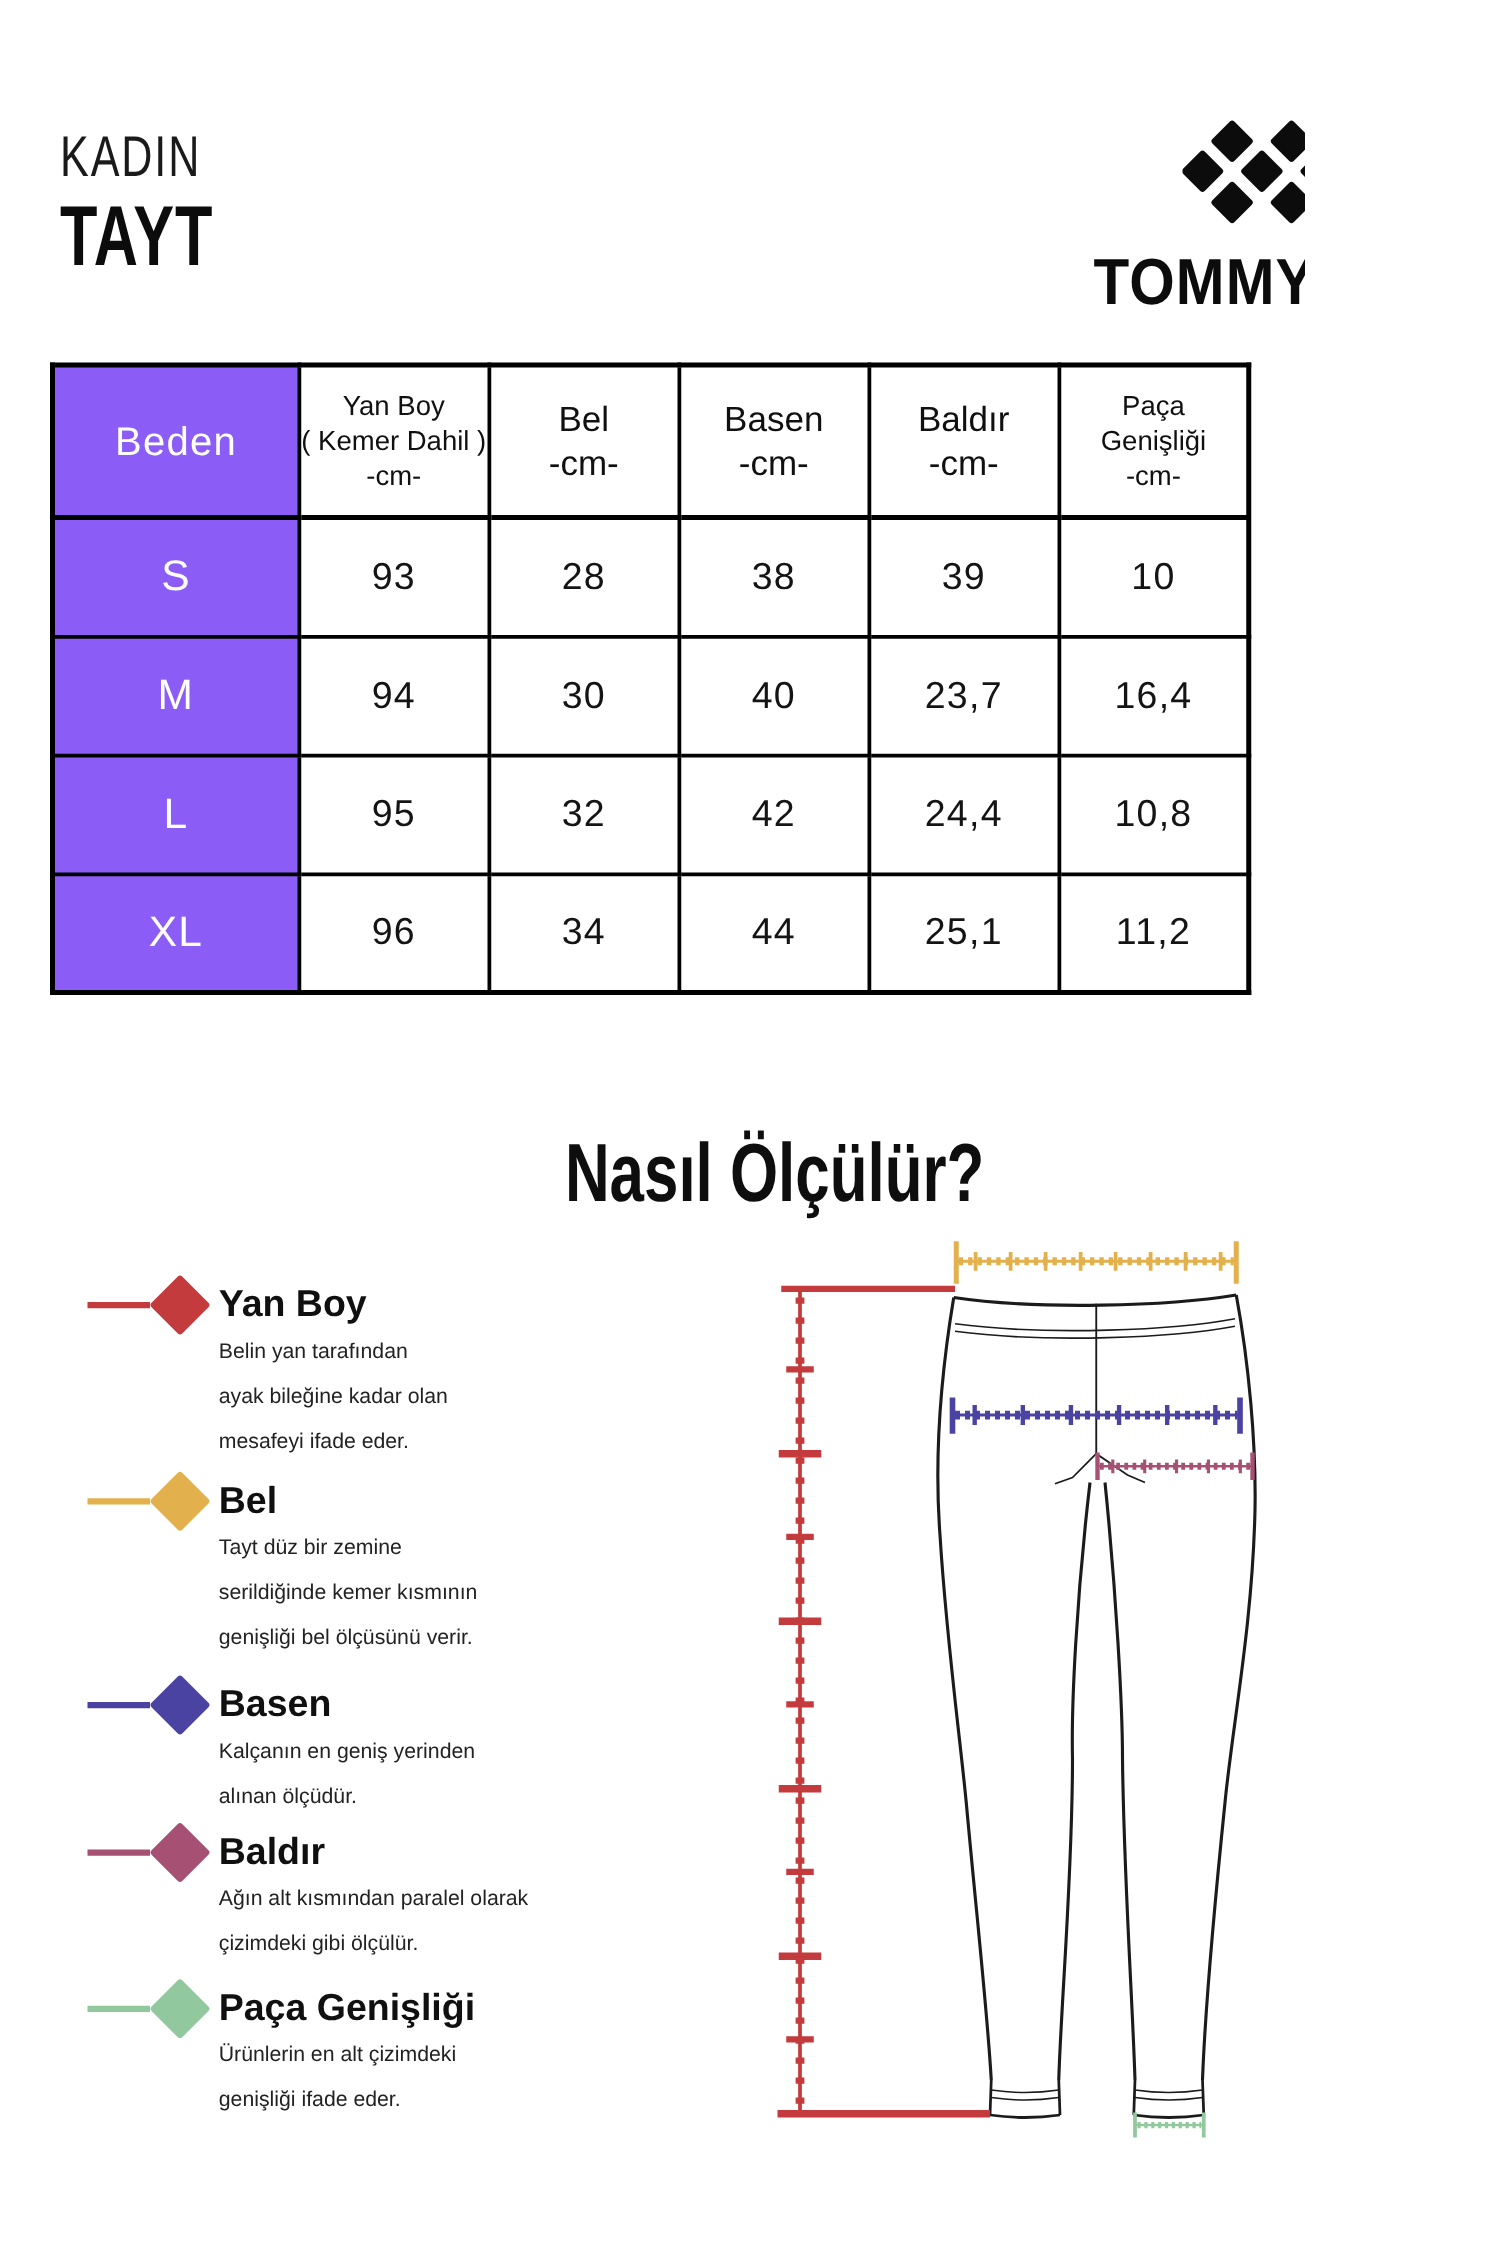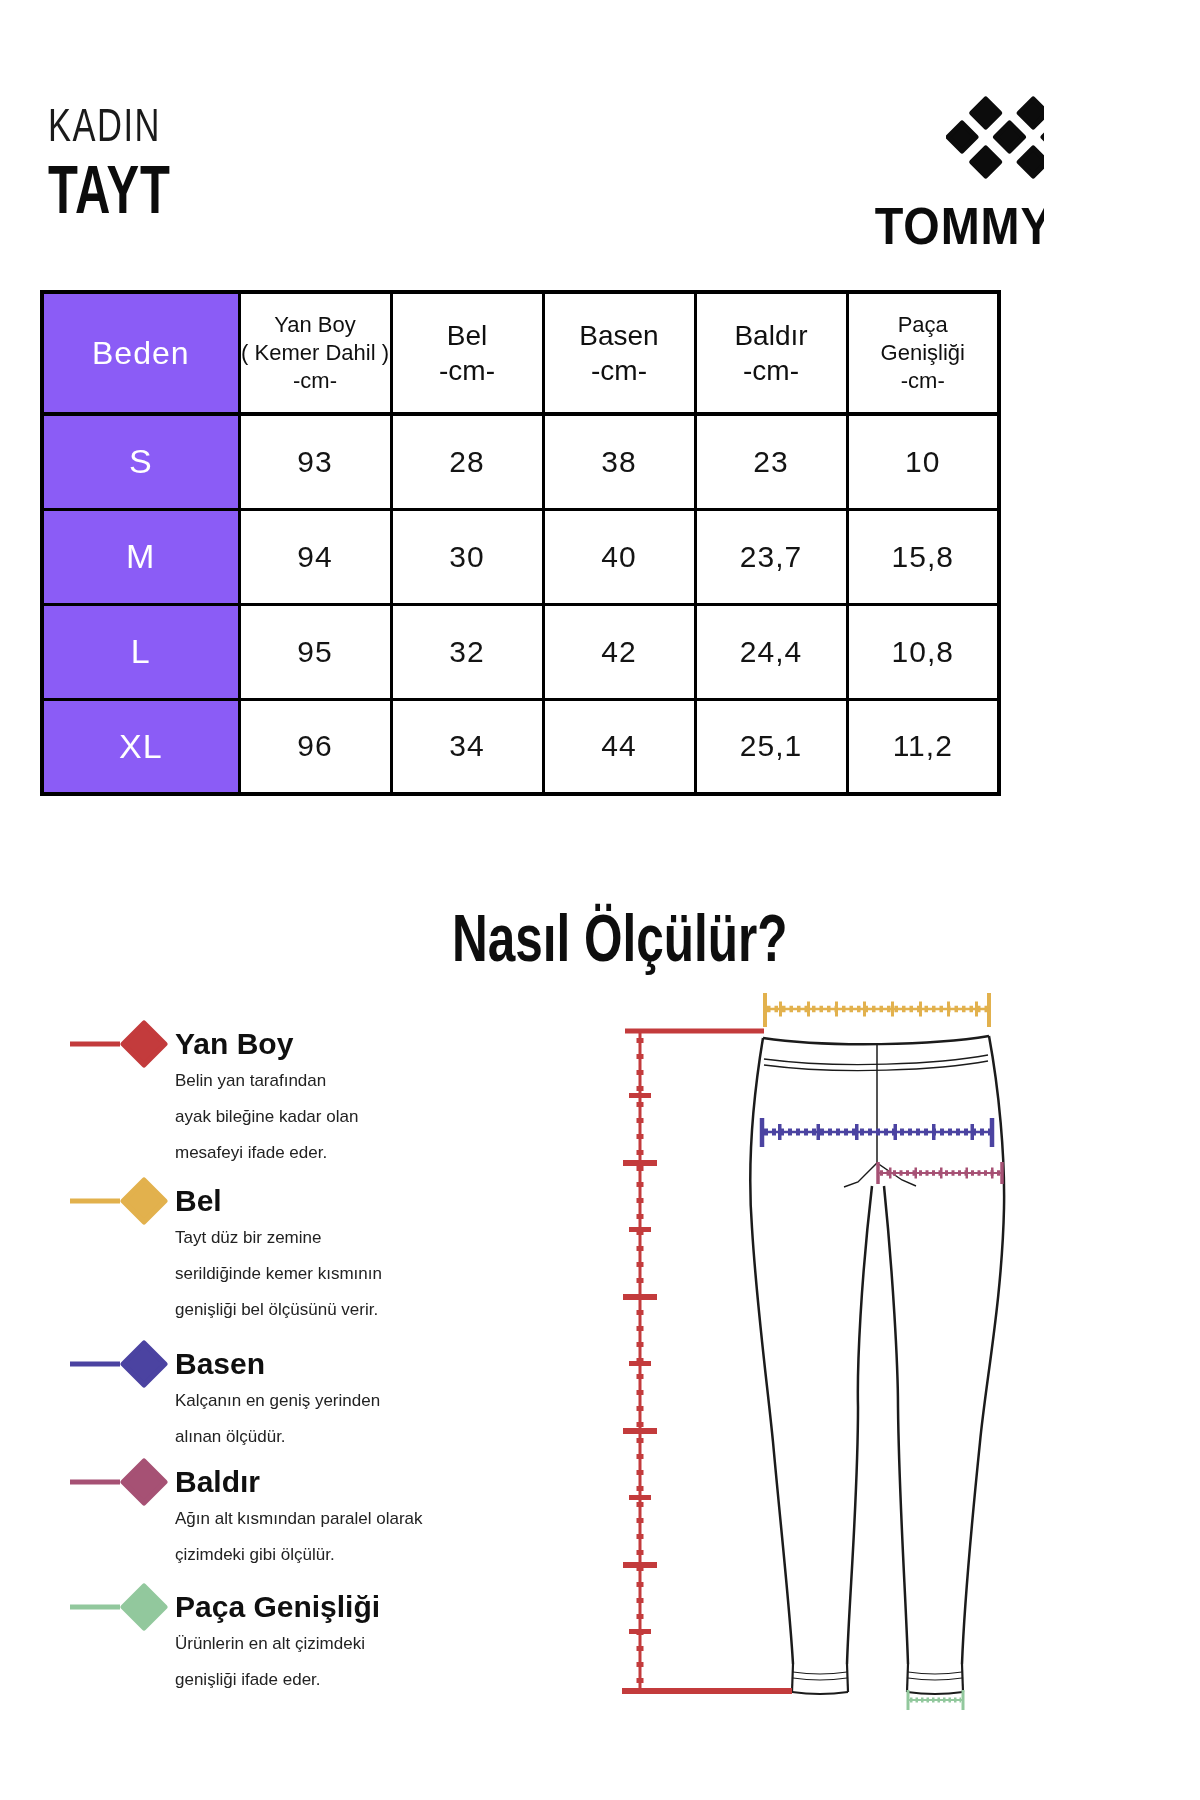--- a/index.html
+++ b/index.html
@@ -112,30 +112,30 @@
           <span>-cm-</span>
         </th>
       </tr>
     </thead>
     <tbody>
       <tr>
         <td class="dark cell-size">S</td>
         <td class="cell-val">93</td>
         <td class="cell-val">28</td>
         <td class="cell-val">38</td>
-        <td class="cell-val">23</td>
+        <td class="cell-val">39</td>
         <td class="cell-val">10</td>
       </tr>
       <tr>
         <td class="dark cell-size">M</td>
         <td class="cell-val">94</td>
         <td class="cell-val">30</td>
         <td class="cell-val">40</td>
         <td class="cell-val">23,7</td>
-        <td class="cell-val">15,8</td>
+        <td class="cell-val">16,4</td>
       </tr>
       <tr>
         <td class="dark cell-size">L</td>
         <td class="cell-val">95</td>
         <td class="cell-val">32</td>
         <td class="cell-val">42</td>
         <td class="cell-val">24,4</td>
         <td class="cell-val">10,8</td>
       </tr>
       <tr>

